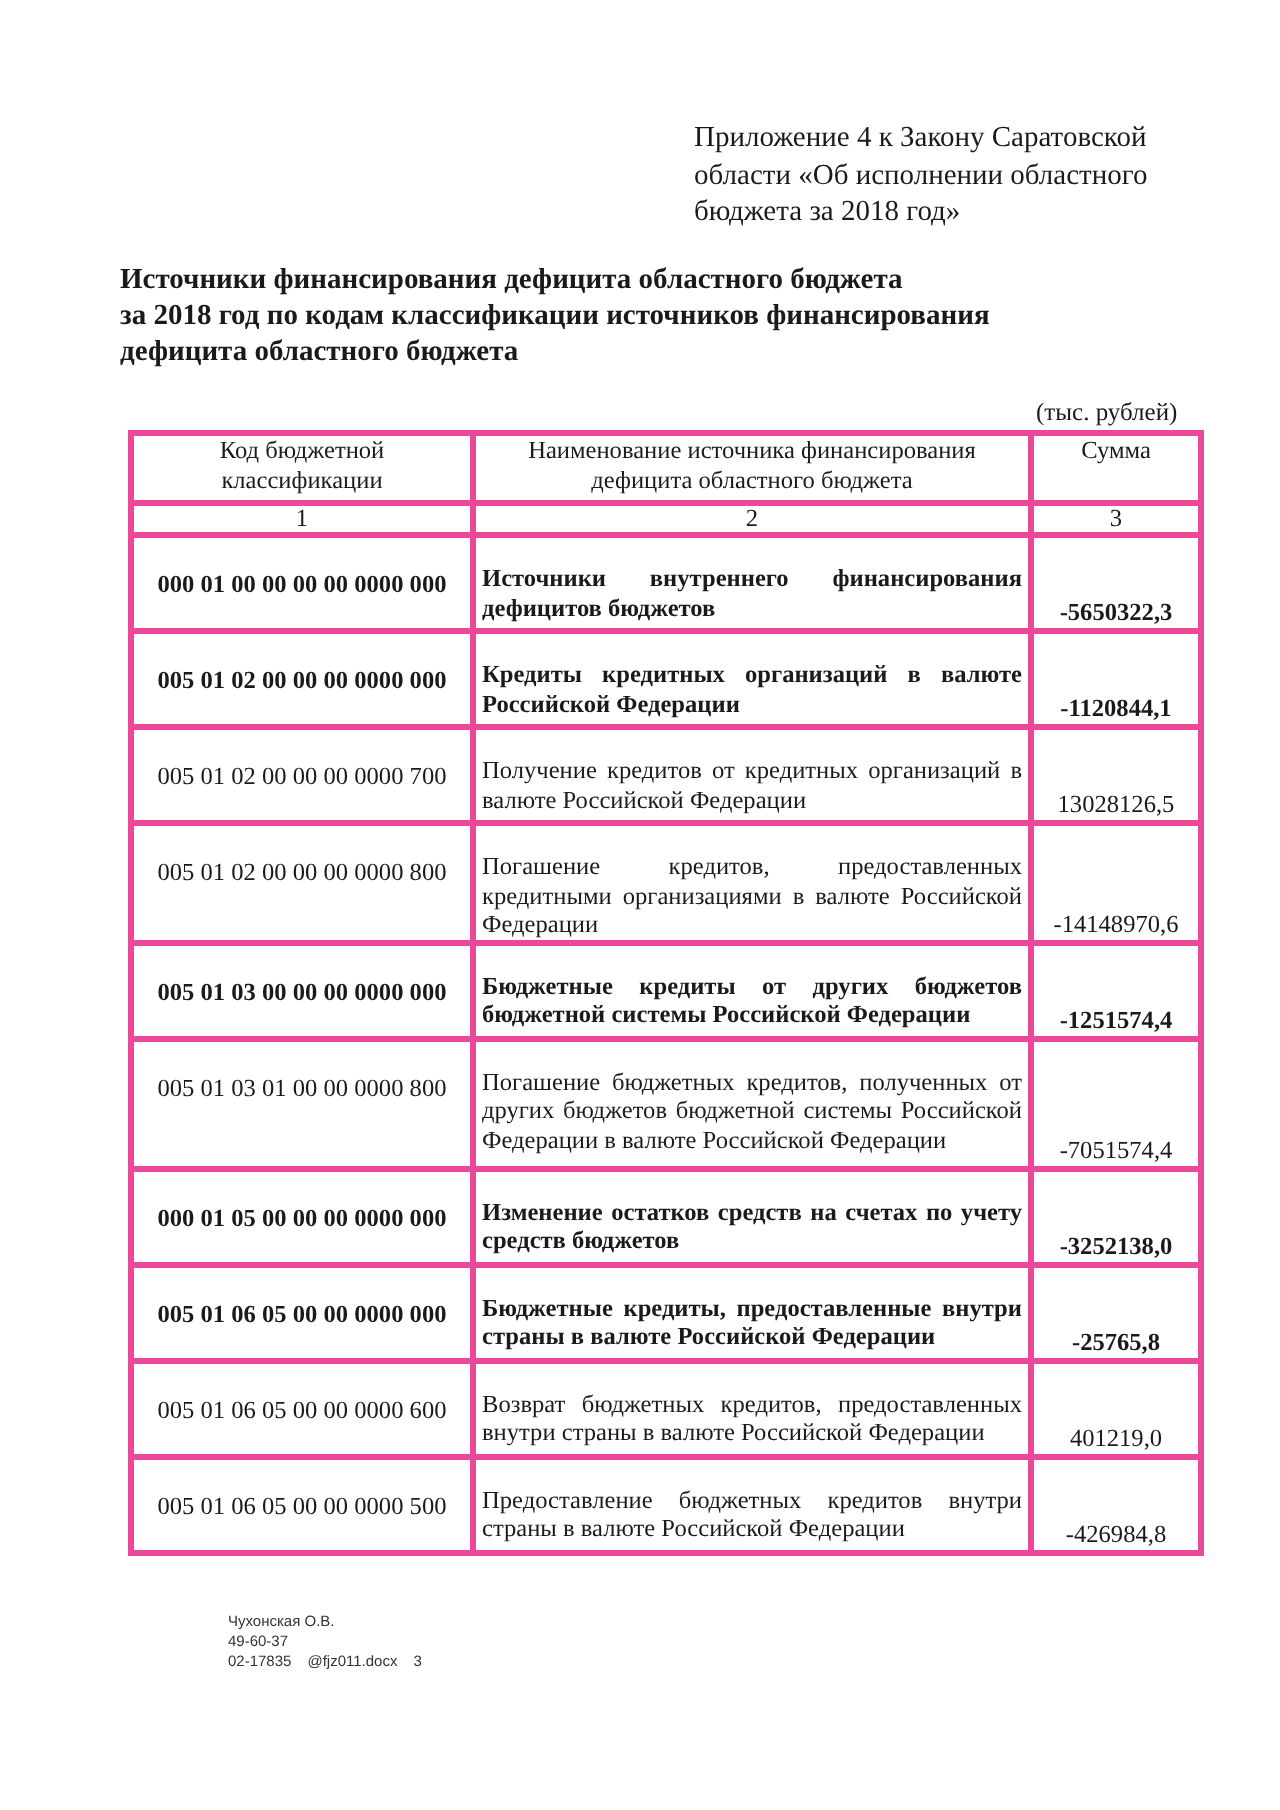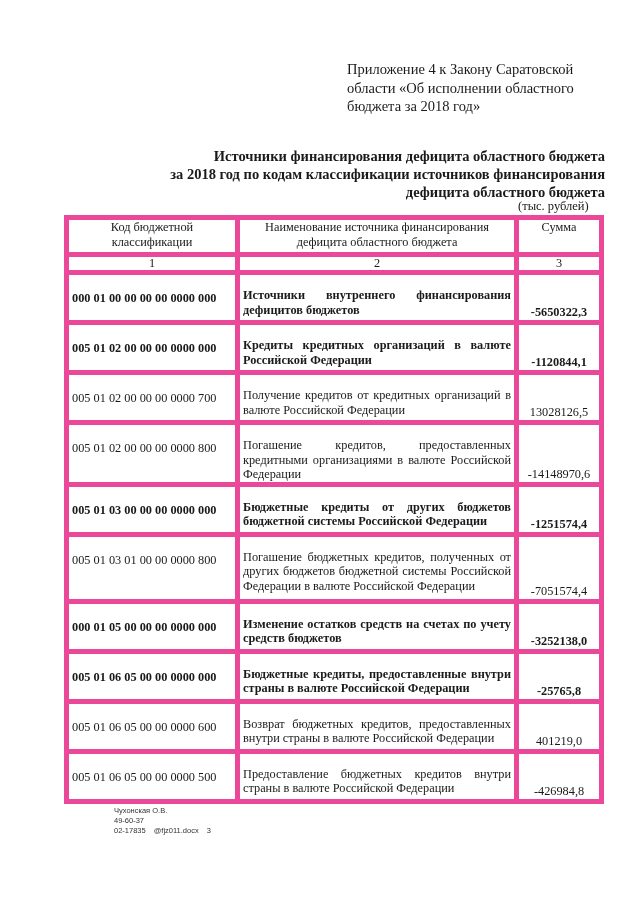--- a/index.html
+++ b/index.html
@@ -2,31 +2,31 @@
 <html><head>
 <meta charset="utf-8">
 <style>
   html, body { margin: 0; padding: 0; background: #ffffff; }
   body { width: 640px; height: 905px; position: relative; overflow: hidden;
          font-family: "Liberation Serif", serif; color: #1a1a1a; }
   .appendix { position: absolute; left: 347px; top: 60px; width: 252px;
               font-size: 14.5px; line-height: 18.5px; text-align: left; }
   .appendix div { white-space: nowrap; }
   .title { position: absolute; left: 60px; top: 131px; width: 545px;
-           text-align: right; font-weight: bold; font-size: 14.5px; line-height: 18px; margin-top: 16px; }
+           text-align: left; font-weight: bold; font-size: 14.5px; line-height: 18px; }
   .units { position: absolute; left: 518px; top: 199px; font-size: 12.5px; white-space: nowrap; }
   table.src { position: absolute; left: 64px; top: 215px; width: 535px;
               border-collapse: collapse; table-layout: fixed; font-size: 12.3px; }
   table.src col.c1 { width: 171px; }
   table.src col.c2 { width: 279px; }
   table.src col.c3 { width: 85px; }
-  table.src td, table.src th { border: 5px solid #ec4899; padding: 0 3px; vertical-align: top; }
+  table.src td, table.src th { border: 3px solid #ec4899; padding: 0 3px; vertical-align: top; }
   table.src th { font-weight: normal; text-align: center; line-height: 15px; height: 32px; }
   table.src tr.nums td { text-align: center; line-height: 13px; height: 13px; }
-  table.src td.code { text-align: left; line-height: 14px; padding-top: 16px; white-space: nowrap; }
+  table.src td.code { text-align: center; line-height: 14px; padding-top: 16px; white-space: nowrap; }
   table.src td.name { text-align: justify; text-align-last: left; line-height: 14.5px; padding-top: 13px; }
   table.src td.sum { text-align: center; vertical-align: bottom; white-space: nowrap; padding-bottom: 0; line-height: 15px; }
   table.src tr.bold td { font-weight: bold; }
   table.src tr.h2 td { height: 29px; }
   table.src tr.h3 td { height: 41px; }
   table.src tr.h3b td { height: 46px; }
   .footer { position: absolute; left: 82px; top: 806px; font-family: "Liberation Sans", sans-serif;
             font-size: 7.5px; line-height: 10px; color: #333; margin-left: 32px; }
   .footer div { white-space: nowrap; }
   .footer .gap { display: inline-block; width: 8px; }

